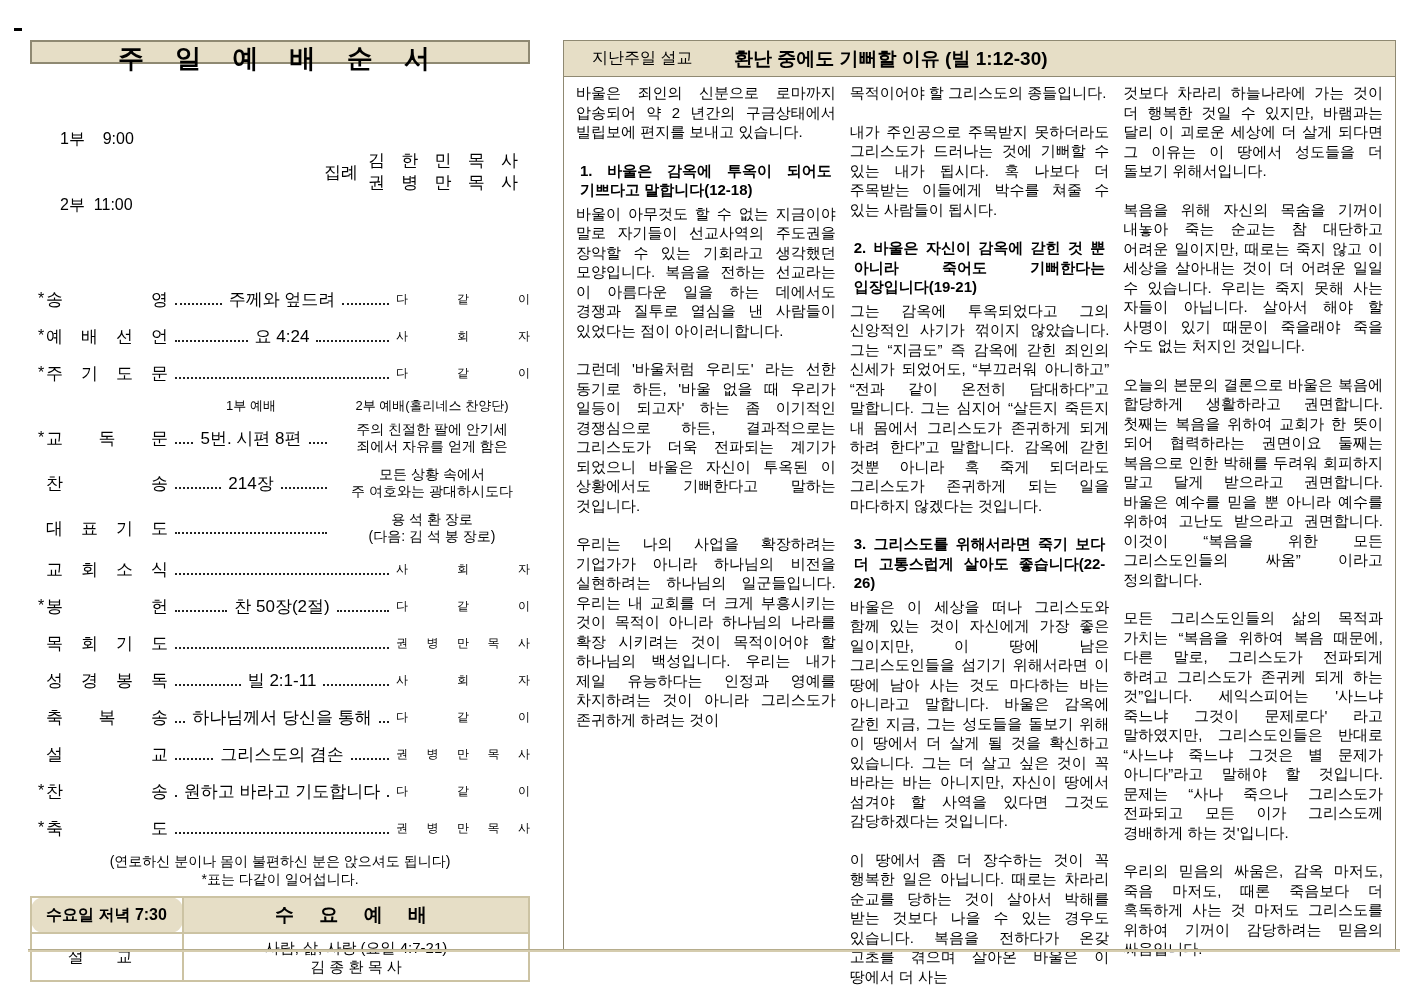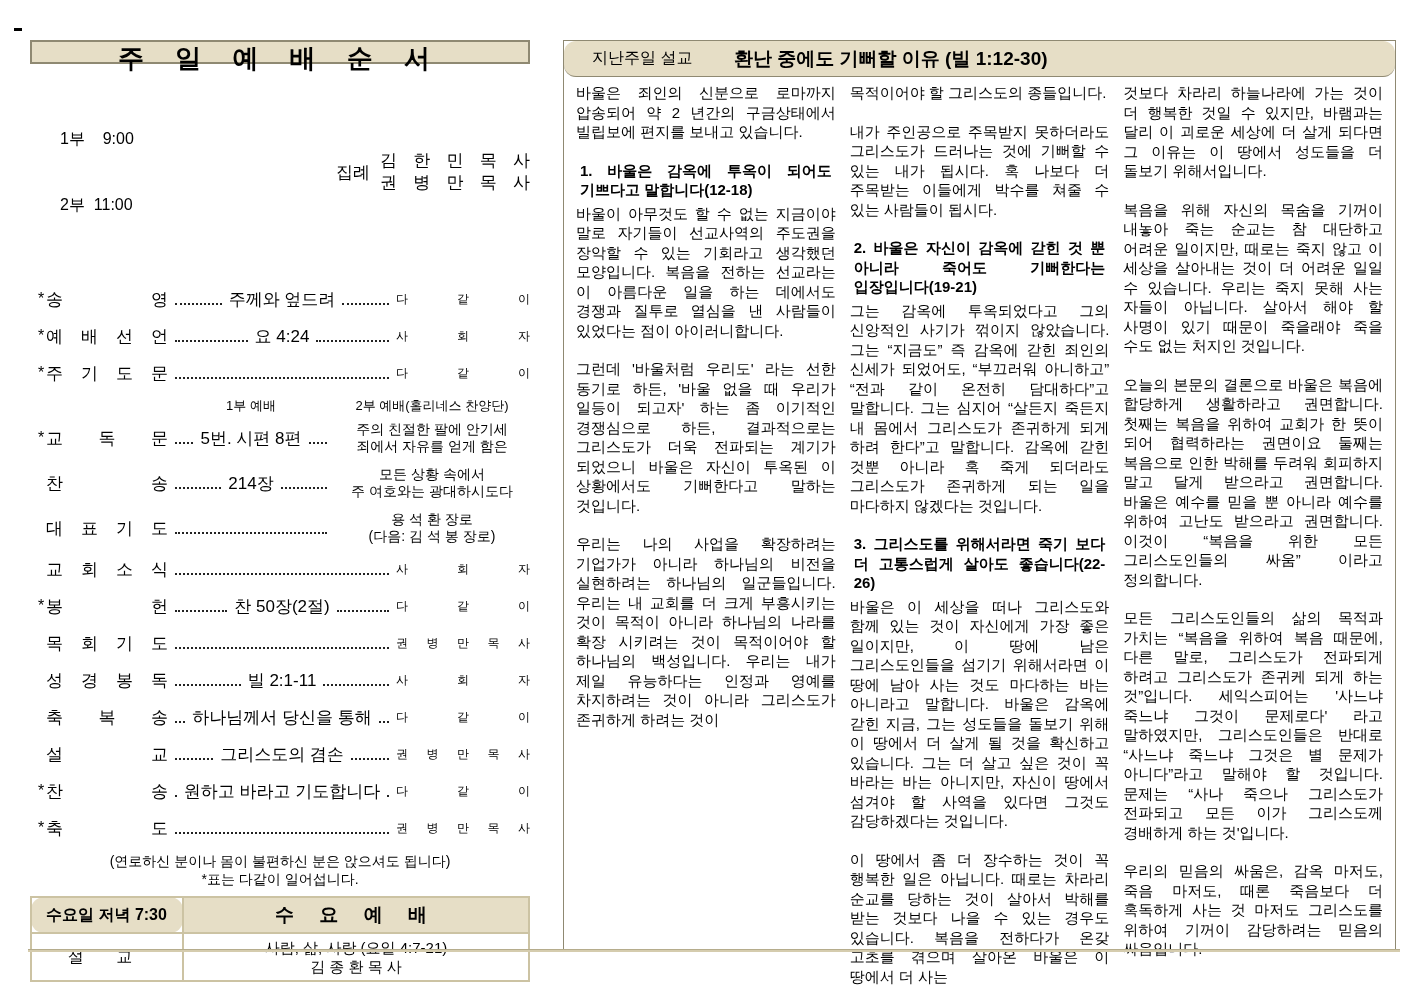--- a/index.html
+++ b/index.html
@@ -7,21 +7,21 @@
   body { font-family: "Liberation Sans", "DejaVu Sans", sans-serif; color:#000; }
   #page { position:relative; width:1403px; height:992px; background:#fff; overflow:hidden; }
 
   
   .stray { position:absolute; left:14px; top:28px; width:8px; height:3px; background:#000; }
 
   
   .left-panel { position:absolute; left:30px; top:40px; width:500px; }
   .title-box { height:24px; line-height:32px; text-align:center; background:#E6DEC6;
                border:2px solid #8F8972; font-size:26px; font-weight:bold; letter-spacing:12px; }
-  .times-row { display:flex; margin:20px 0 4px 0; padding-left:30px;gap:16px; }
+  .times-row { display:flex; margin:20px 12px 4px 0; padding-left:30px;gap:16px; }
   .times { font-size:16px; line-height:22px; white-space:pre; }
   .officiate { margin-left:auto; display:flex; align-items:center; }
   .officiate-label { font-size:17px; margin-right:10px; }
   .officiant { width:150px; font-size:17px; line-height:22px; text-align:justify; text-align-last:justify; }
 
   #order-list { margin-top:26px; }
   .order-row { display:flex; align-items:center; min-height:26px; margin-bottom:11px; }
   .order-star { width:16px; font-size:16px; padding-left:8px; }
   .order-name { width:122px; font-size:17px; text-align:justify; text-align-last:justify; white-space:normal; }
   .leader { flex:1; height:11px; border-bottom:2px dotted #222; margin:0 7px; }
@@ -39,21 +39,21 @@
   table.schedule td { border:2px solid #CCC3A3; }
   .sched-time { width:152px; background:#E6DEC6; font-weight:bold; font-size:16px; padding:4px 0 4px 14px;border-radius:13px; }
   .sched-title { background:#E6DEC6; font-weight:bold; font-size:19px; text-align:center; letter-spacing:10px; padding:4px 0; }
   .sched-role { text-align:center; font-size:16px; letter-spacing:14px; padding:6px 0; }
   .sched-detail { text-align:center; font-size:15px; line-height:19px; padding:4px 0; }
 
   
   .right-panel { position:absolute; left:563px; top:40px; width:833px; height:912px;
                  border:1px solid #8F8972; background:#fff; }
   .sermon-header { display:flex; align-items:center; height:36px; background:#E6DEC6;
-                   border-bottom:1px solid #8F8972;border-radius:12px; }
+                   border-bottom:1px solid #8F8972; }
   .sermon-header-label { font-size:16px; padding-left:28px; width:170px; }
   .sermon-header-title { font-size:19px; font-weight:bold; }
   .sermon-columns { display:flex; gap:14px; padding:6px 12px; }
   .sermon-col { width:265px; font-size:15px; line-height:19.5px; text-align:justify; word-break:keep-all; }
   .sermon-col p { margin:0 0 19px 0; }
   .sermon-col p.h { font-weight:bold; margin:4px; }
 
   .bottom-rule { position:absolute; left:28px; top:949px; width:1372px; height:3px;
                  background:#D5CCAE; border-top:1px solid #B5AC8C; }
 </style>

